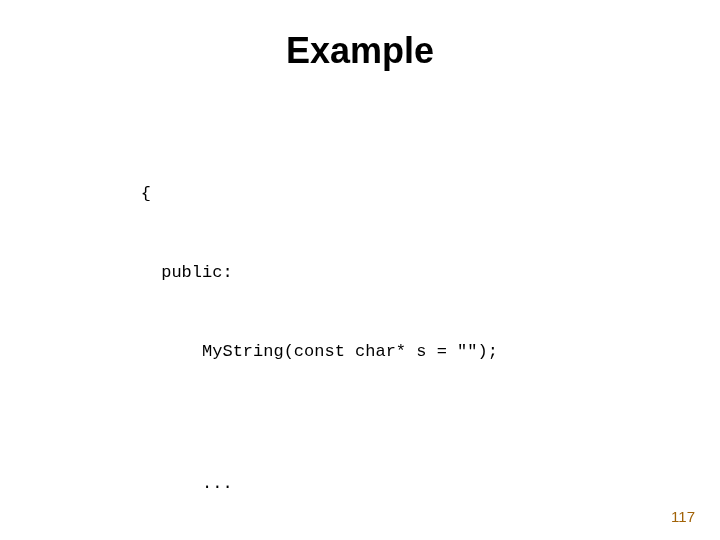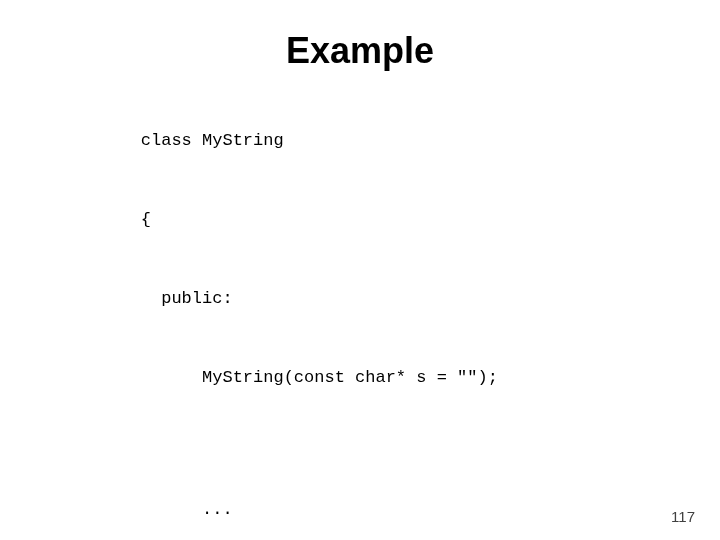--- a/index.html
+++ b/index.html
@@ -44,31 +44,30 @@
       white-space: pre;
       align-self: flex-start;
       margin-left: 60px;
     }
 
     .slide-number {
       position: absolute;
       bottom: 15px;
       right: 25px;
       font-size: 15px;
-      color: #404040;
+      color: #a16207;
     }
   </style>
 </head>
 <body>
 
 <div class="slide-container">
   <h1 class="slide-title">Example</h1>
 
   <div class="code-block">
-    <span>class MyString</span>
     <br>
     <span>{</span>
     <br>
     <span>  public:</span>
     <br>
     <span>      MyString(const char* s = "");</span>
     <br>
     <br>
     <span>      ...</span>
     <br>

